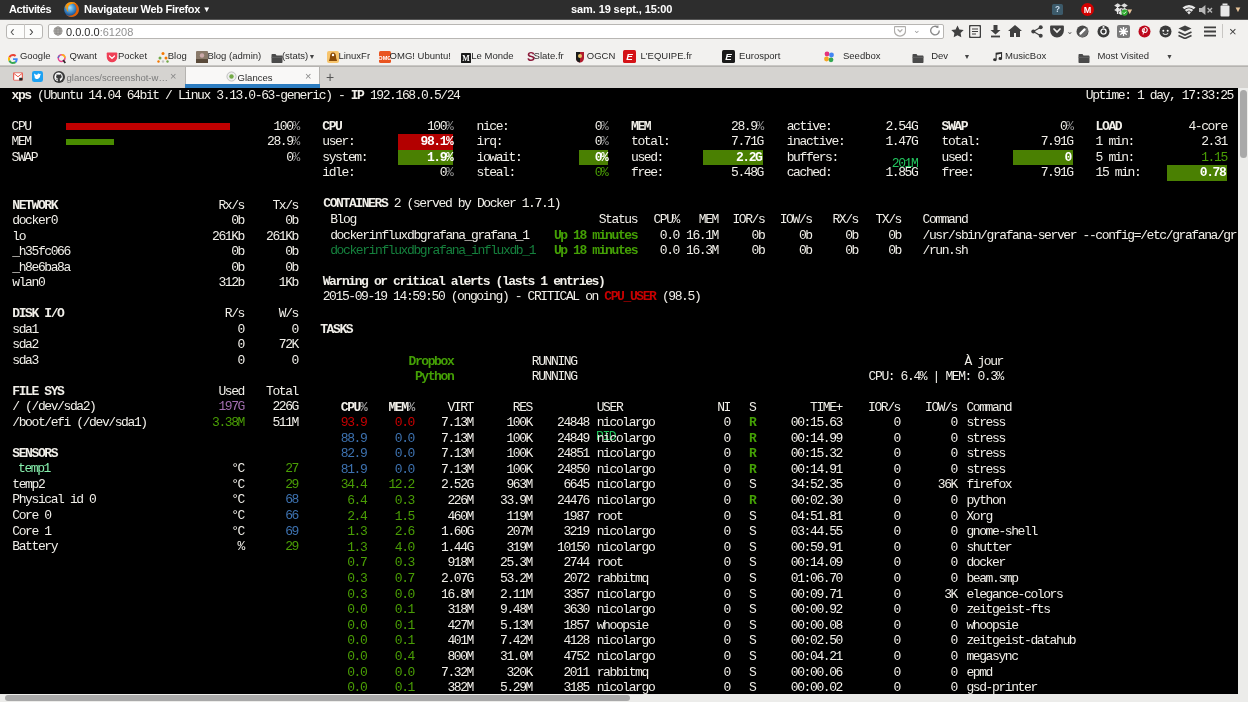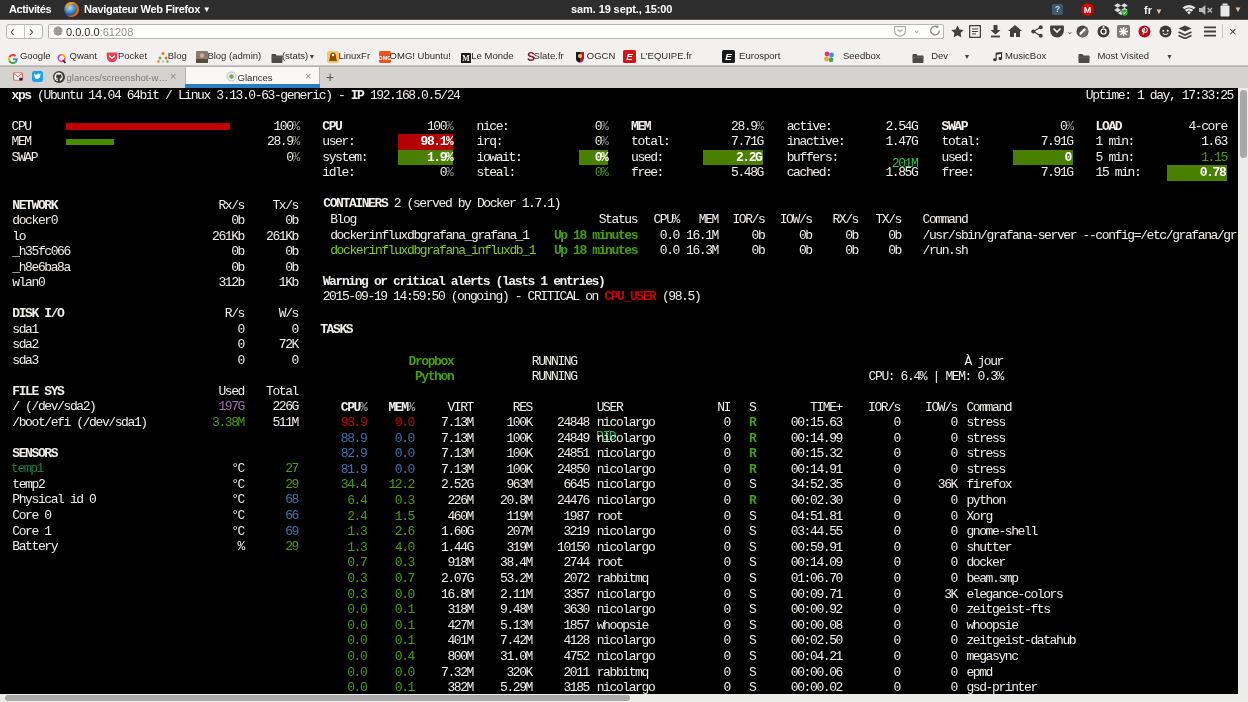--- a/index.html
+++ b/index.html
@@ -41,21 +41,21 @@
         <text x="6.5" y="9.6" font-size="9" font-weight="bold" fill="#fff" text-anchor="middle" font-family="Liberation Sans">M</text>
       </svg>
     </div>
 <div class="ticon" style="left:1114px;">
       <svg width="14" height="13" viewBox="0 0 14 13">
         <path d="M3.7 0.2L7 2.4 3.5 4.7 0.2 2.5zM10.3 0.2L7 2.4l3.5 2.3 3.3-2.2zM3.5 4.7L7 7 3.7 9.2 0.2 6.9zM10.5 4.7L7 7l3.3 2.2 3.5-2.3zM3.9 10l3.1-2 3.1 2-3.1 2.1z" fill="#dcdcdc"></path>
         <circle cx="10.6" cy="9.6" r="3.1" fill="#2faa2f"></circle>
         <path d="M9.1 9.6l1.1 1.1 1.9-2.1" stroke="#fff" stroke-width="0.9" fill="none"></path>
       </svg>
     </div>
-<div style="position:absolute;left:1144px;top:3.5px;font-size:11px;font-weight:bold;color:#eee;">fr <span style="font-size:8px;color:#e8c49a;">▼</span></div>
+<div style="position:absolute;left:1116px;top:3.5px;font-size:11px;font-weight:normal;color:#eee;">fr <span style="font-size:8px;color:#e8c49a;">▼</span></div>
 <div class="ticon" style="left:1182px;">
       <svg width="14" height="12" viewBox="0 0 14 12">
         <path d="M0.5 3.5A9.4 9.4 0 0 1 13.5 3.5L11.7 5.3a6.9 6.9 0 0 0-9.4 0z" fill="#e8e8e8"></path>
         <path d="M2.8 5.9a6 6 0 0 1 8.4 0L9.4 7.7a3.5 3.5 0 0 0-4.8 0z" fill="#e8e8e8"></path>
         <path d="M5.1 8.2a2.7 2.7 0 0 1 3.8 0L7 10.4z" fill="#e8e8e8"></path>
       </svg>
     </div>
 <div class="ticon" style="left:1199px;">
       <svg width="15" height="12" viewBox="0 0 15 12">
         <path d="M0 4h2.8L6.4 1v10L2.8 8H0z" fill="#b8b8b8"></path>
@@ -391,21 +391,21 @@
 <div class="t" style="left:1066.3px;top:118.8px;color:#9a9a9a;">%</div>
 <div class="t" style="left:1040.7px;top:134.3px;color:#f1efe9;">7.91G</div>
 <div style="position:absolute;left:1012.8px;top:149.9px;width:59.9px;height:15.6px;background:#4a8002;"></div>
 <div class="t" style="left:1064.6px;top:149.9px;color:#ffffff;font-weight:bold;">0</div>
 <div class="t" style="left:1040.7px;top:165.4px;color:#f1efe9;">7.91G</div>
 <div class="t" style="left:1095.6px;top:118.8px;color:#f1efe9;font-weight:bold;">LOAD</div>
 <div class="t" style="left:1095.6px;top:134.3px;color:#f1efe9;">1&nbsp;min:</div>
 <div class="t" style="left:1095.6px;top:149.9px;color:#f1efe9;">5&nbsp;min:</div>
 <div class="t" style="left:1095.6px;top:165.4px;color:#f1efe9;">15&nbsp;min:</div>
 <div class="t" style="left:1188.4px;top:118.8px;color:#f1efe9;">4-core</div>
-<div class="t" style="left:1201.2px;top:134.3px;color:#f1efe9;">1.63</div>
+<div class="t" style="left:1201.2px;top:134.3px;color:#f1efe9;">2.31</div>
 <div class="t" style="left:1201.2px;top:149.9px;color:#4a9e05;">1.15</div>
 <div style="position:absolute;left:1167.0px;top:165.4px;width:59.8px;height:15.6px;background:#4a8002;"></div>
 <div class="t" style="left:1199.8px;top:165.4px;color:#ffffff;font-weight:bold;">0.78</div>
 <div class="t" style="left:12.3px;top:197.5px;color:#f1efe9;font-weight:bold;">NETWORK</div>
 <div class="t" style="left:218.4px;top:197.5px;color:#f1efe9;">Rx/s</div>
 <div class="t" style="left:272.4px;top:197.5px;color:#f1efe9;">Tx/s</div>
 <div class="t" style="left:12.3px;top:213.1px;color:#f1efe9;">docker0</div>
 <div class="t" style="left:231.2px;top:213.1px;color:#f1efe9;">0b</div>
 <div class="t" style="left:285.2px;top:213.1px;color:#f1efe9;">0b</div>
 <div class="t" style="left:12.3px;top:228.6px;color:#f1efe9;">lo</div>
@@ -435,21 +435,21 @@
 <div class="t" style="left:12.3px;top:383.6px;color:#f1efe9;font-weight:bold;">FILE&nbsp;SYS</div>
 <div class="t" style="left:218.4px;top:383.6px;color:#f1efe9;">Used</div>
 <div class="t" style="left:266.0px;top:383.6px;color:#f1efe9;">Total</div>
 <div class="t" style="left:12.3px;top:399.1px;color:#f1efe9;">/&nbsp;(/dev/sda2)</div>
 <div class="t" style="left:218.4px;top:399.1px;color:#a06dad;">197G</div>
 <div class="t" style="left:272.4px;top:399.1px;color:#f1efe9;">226G</div>
 <div class="t" style="left:12.3px;top:414.7px;color:#f1efe9;">/boot/efi&nbsp;(/dev/sda1)</div>
 <div class="t" style="left:212.0px;top:414.7px;color:#4a9e05;">3.38M</div>
 <div class="t" style="left:272.4px;top:414.7px;color:#f1efe9;">511M</div>
 <div class="t" style="left:12.3px;top:445.8px;color:#f1efe9;font-weight:bold;">SENSORS</div>
-<div class="t" style="left:11px;top:461.4px;color:#15803d;">temp1</div>
+<div class="t" style="left:18px;top:461.4px;color:#86efac;">temp1</div>
 <div class="t" style="left:231.2px;top:461.4px;color:#f1efe9;">°C</div>
 <div class="t" style="left:285.2px;top:461.4px;color:#4a9e05;">27</div>
 <div class="t" style="left:12.3px;top:476.9px;color:#f1efe9;">temp2</div>
 <div class="t" style="left:231.2px;top:476.9px;color:#f1efe9;">°C</div>
 <div class="t" style="left:285.2px;top:476.9px;color:#4a9e05;">29</div>
 <div class="t" style="left:12.3px;top:492.4px;color:#f1efe9;">Physical&nbsp;id&nbsp;0</div>
 <div class="t" style="left:231.2px;top:492.4px;color:#f1efe9;">°C</div>
 <div class="t" style="left:285.2px;top:492.4px;color:#3d72b0;">68</div>
 <div class="t" style="left:12.3px;top:508.0px;color:#f1efe9;">Core&nbsp;0</div>
 <div class="t" style="left:231.2px;top:508.0px;color:#f1efe9;">°C</div>
@@ -473,21 +473,21 @@
 <div class="t" style="left:922.5px;top:212.1px;color:#f1efe9;">Command</div>
 <div class="t" style="left:330.2px;top:227.7px;color:#f1efe9;">dockerinfluxdbgrafana_grafana_1</div>
 <div class="t" style="left:553.9px;top:227.7px;color:#44a005;font-weight:bold;">Up&nbsp;18&nbsp;minutes</div>
 <div class="t" style="left:659.8px;top:227.7px;color:#f1efe9;">0.0</div>
 <div class="t" style="left:686.0px;top:227.7px;color:#f1efe9;">16.1M</div>
 <div class="t" style="left:751.6px;top:227.7px;color:#f1efe9;">0b</div>
 <div class="t" style="left:798.9px;top:227.7px;color:#f1efe9;">0b</div>
 <div class="t" style="left:845.2px;top:227.7px;color:#f1efe9;">0b</div>
 <div class="t" style="left:888.2px;top:227.7px;color:#f1efe9;">0b</div>
 <div class="t" style="left:922.5px;top:227.7px;color:#f1efe9;">/usr/sbin/grafana-server&nbsp;--config=/etc/grafana/gr</div>
-<div class="t" style="left:330.2px;top:243.2px;color:#84cc16;">dockerinfluxdbgrafana_influxdb_1</div>
+<div class="t" style="left:330.2px;top:243.2px;color:#15803d;">dockerinfluxdbgrafana_influxdb_1</div>
 <div class="t" style="left:553.9px;top:243.2px;color:#44a005;font-weight:bold;">Up&nbsp;18&nbsp;minutes</div>
 <div class="t" style="left:659.8px;top:243.2px;color:#f1efe9;">0.0</div>
 <div class="t" style="left:686.0px;top:243.2px;color:#f1efe9;">16.3M</div>
 <div class="t" style="left:751.6px;top:243.2px;color:#f1efe9;">0b</div>
 <div class="t" style="left:798.9px;top:243.2px;color:#f1efe9;">0b</div>
 <div class="t" style="left:845.2px;top:243.2px;color:#f1efe9;">0b</div>
 <div class="t" style="left:888.2px;top:243.2px;color:#f1efe9;">0b</div>
 <div class="t" style="left:922.5px;top:243.2px;color:#f1efe9;">/run.sh</div>
 <div class="t" style="left:322.7px;top:273.7px;color:#f1efe9;font-weight:bold;">Warning&nbsp;or&nbsp;critical&nbsp;alerts&nbsp;(lasts&nbsp;1&nbsp;entries)</div>
 <div class="t" style="left:322.7px;top:289.2px;color:#f1efe9;">2015-09-19&nbsp;14:59:50&nbsp;(ongoing)&nbsp;-&nbsp;CRITICAL&nbsp;on&nbsp;</div>
@@ -570,21 +570,21 @@
 <div class="t" style="left:596.7px;top:477.4px;color:#f1efe9;">nicolargo</div>
 <div class="t" style="left:723.6px;top:477.4px;color:#f1efe9;">0</div>
 <div class="t" style="left:748.9px;top:477.4px;color:#f1efe9;">S</div>
 <div class="t" style="left:790.8px;top:477.4px;color:#f1efe9;">34:52.35</div>
 <div class="t" style="left:893.6px;top:477.4px;color:#f1efe9;">0</div>
 <div class="t" style="left:937.8px;top:477.4px;color:#f1efe9;">36K</div>
 <div class="t" style="left:966.4px;top:477.4px;color:#f1efe9;">firefox</div>
 <div class="t" style="left:347.2px;top:493.0px;color:#4a9e05;">6.4</div>
 <div class="t" style="left:394.8px;top:493.0px;color:#4a9e05;">0.3</div>
 <div class="t" style="left:447.4px;top:493.0px;color:#f1efe9;">226M</div>
-<div class="t" style="left:500.0px;top:493.0px;color:#f1efe9;">20.8M</div>
+<div class="t" style="left:500.0px;top:493.0px;color:#f1efe9;">33.9M</div>
 <div class="t" style="left:557.0px;top:493.0px;color:#f1efe9;">24476</div>
 <div class="t" style="left:596.7px;top:493.0px;color:#f1efe9;">nicolargo</div>
 <div class="t" style="left:723.6px;top:493.0px;color:#f1efe9;">0</div>
 <div class="t" style="left:748.9px;top:493.0px;color:#44a005;font-weight:bold;">R</div>
 <div class="t" style="left:790.8px;top:493.0px;color:#f1efe9;">00:02.30</div>
 <div class="t" style="left:893.6px;top:493.0px;color:#f1efe9;">0</div>
 <div class="t" style="left:950.6px;top:493.0px;color:#f1efe9;">0</div>
 <div class="t" style="left:966.4px;top:493.0px;color:#f1efe9;">python</div>
 <div class="t" style="left:347.2px;top:508.6px;color:#4a9e05;">2.4</div>
 <div class="t" style="left:394.8px;top:508.6px;color:#4a9e05;">1.5</div>
@@ -618,21 +618,21 @@
 <div class="t" style="left:596.7px;top:539.8px;color:#f1efe9;">nicolargo</div>
 <div class="t" style="left:723.6px;top:539.8px;color:#f1efe9;">0</div>
 <div class="t" style="left:748.9px;top:539.8px;color:#f1efe9;">S</div>
 <div class="t" style="left:790.8px;top:539.8px;color:#f1efe9;">00:59.91</div>
 <div class="t" style="left:893.6px;top:539.8px;color:#f1efe9;">0</div>
 <div class="t" style="left:950.6px;top:539.8px;color:#f1efe9;">0</div>
 <div class="t" style="left:966.4px;top:539.8px;color:#f1efe9;">shutter</div>
 <div class="t" style="left:347.2px;top:555.4px;color:#4a9e05;">0.7</div>
 <div class="t" style="left:394.8px;top:555.4px;color:#4a9e05;">0.3</div>
 <div class="t" style="left:447.4px;top:555.4px;color:#f1efe9;">918M</div>
-<div class="t" style="left:500.0px;top:555.4px;color:#f1efe9;">38.4M</div>
+<div class="t" style="left:500.0px;top:555.4px;color:#f1efe9;">25.3M</div>
 <div class="t" style="left:563.4px;top:555.4px;color:#f1efe9;">2744</div>
 <div class="t" style="left:596.7px;top:555.4px;color:#f1efe9;">root</div>
 <div class="t" style="left:723.6px;top:555.4px;color:#f1efe9;">0</div>
 <div class="t" style="left:748.9px;top:555.4px;color:#f1efe9;">S</div>
 <div class="t" style="left:790.8px;top:555.4px;color:#f1efe9;">00:14.09</div>
 <div class="t" style="left:893.6px;top:555.4px;color:#f1efe9;">0</div>
 <div class="t" style="left:950.6px;top:555.4px;color:#f1efe9;">0</div>
 <div class="t" style="left:966.4px;top:555.4px;color:#f1efe9;">docker</div>
 <div class="t" style="left:347.2px;top:571.0px;color:#4a9e05;">0.3</div>
 <div class="t" style="left:394.8px;top:571.0px;color:#4a9e05;">0.7</div>

